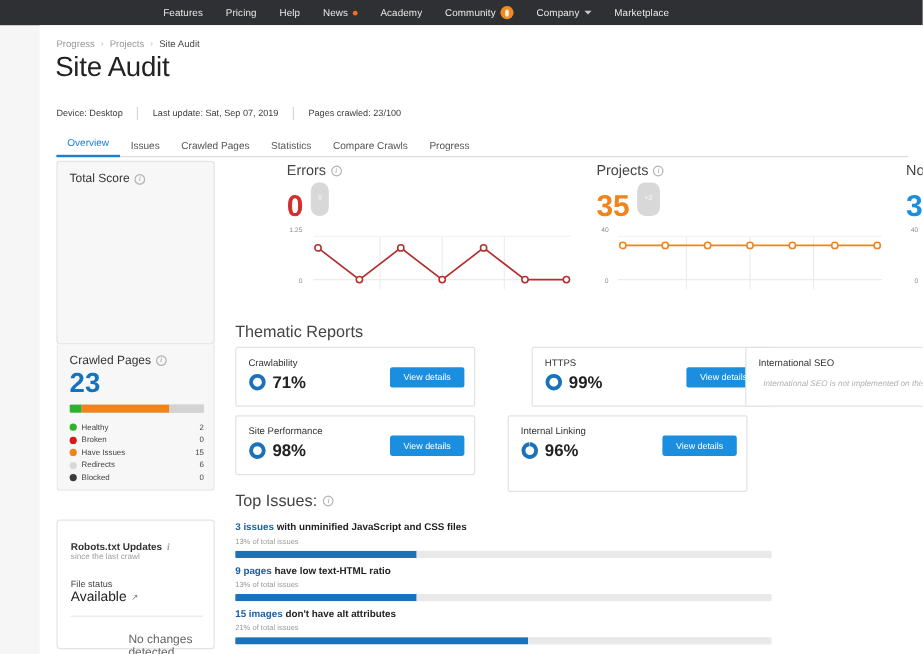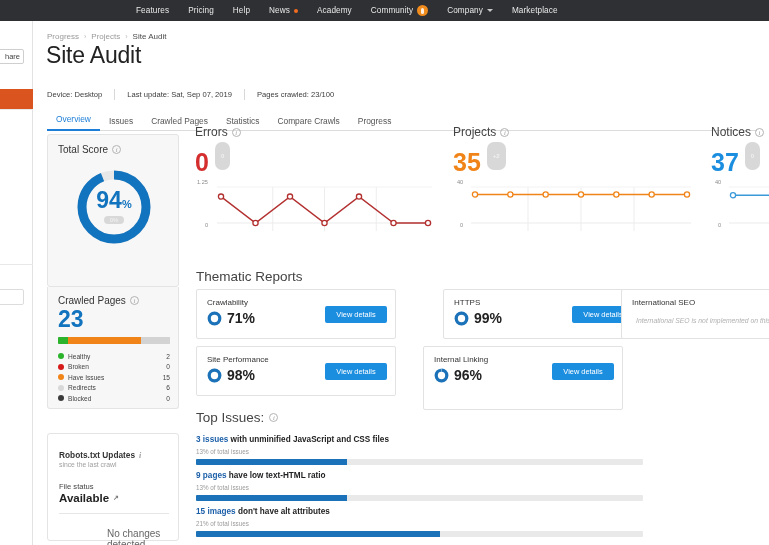--- a/index.html
+++ b/index.html
@@ -156,28 +156,28 @@
 
   .robotsbox{
     position:absolute; left:14px; top:412px; width:132px; height:108px;
     background:#fff; border:1px solid #e4e4e4; border-radius:3px;
   }
   .rb-title{ position:absolute; left:11px; top:16px; font-size:8.3px; font-weight:700; color:#333;
     display:flex; align-items:center; gap:4px;}
   .rb-i{ font-family:"Liberation Serif", serif; font-style:italic; color:#9b9b9b; font-size:8px; }
   .rb-sub{ position:absolute; left:11px; top:27px; font-size:6.8px; color:#a0a0a0; }
   .rb-fs{ position:absolute; left:11px; top:48px; font-size:7.6px; color:#444; }
-  .rb-av{ position:absolute; left:11px; top:58px; font-size:11.5px; font-weight:700; color:#222;
+  .rb-av{ position:absolute; left:11px; top:58px; font-size:11.5px; font-weight:400; color:#222;
     display:flex; align-items:center; gap:4px;}
   .extlink{ font-size:7px; color:#777; }
   .rb-line{ position:absolute; left:11px; top:79px; width:110px; height:1px; background:#e6e6e6; }
   .rb-note{ position:absolute; left:11px; top:94px; font-size:10px; color:#666;padding-left:48px; }
 
   
-  .kpi{ position:absolute; top:104px; height:115px; }
+  .kpi{ position:absolute; top:114px; height:115px;margin-left:44px; }
   .kpi-title{ font-size:12px; color:#444; display:flex; align-items:center; gap:4px; }
   .kpi-num{ font-size:25px; font-weight:700; line-height:26px; margin-top:3px; display:flex; align-items:flex-end; gap:6px;}
   .kpi-pill{
     background:#d8d8d8; color:#f0f0f0; font-size:6px; border-radius:7px;
     padding:1px 6px; margin-bottom:5px;
   }
   .kpi-chart{ position:relative; margin-top:6px; }
   .axlbl{ position:absolute; font-size:5.6px; color:#8c8c8c; }
 
   
@@ -236,29 +236,20 @@
       </a>
     <a href="#">
         <span>Company</span>
         <i class="caret-down"></i>
       </a>
     <a href="#">
         <span>Marketplace</span>
       </a>
   </div>
 
-  <div class="leftgutter">
-    <div class="share-btn">
-        <span>hare</span>
-      </div>
-    <div class="orange-bar"></div>
-    <div class="gutter-line"></div>
-    <div class="gutter-line2"></div>
-    <div class="gutter-box"></div>
-  </div>
 
   <div class="content">
 
     <div class="breadcrumb">
       <a href="#">Progress</a>
       <span class="sep">›</span>
       <a href="#">Projects</a>
       <span class="sep">›</span>
       <span class="cur">Site Audit</span>
     </div>
@@ -279,32 +270,20 @@
       <div class="tab">Crawled Pages</div>
       <div class="tab">Statistics</div>
       <div class="tab">Compare Crawls</div>
       <div class="tab">Progress</div>
     </div>
 
     <div class="scorecard">
       <div class="sc-title">
         <span>Total Score</span>
         <span class="infoicon">i</span>
-      </div>
-      <div class="donutwrap">
-        <svg width="80" height="80" viewBox="0 0 80 80">
-          <circle cx="40" cy="40" r="32" fill="none" stroke="#e8e8e8" stroke-width="9"></circle>
-          <circle id="scoreArc" cx="40" cy="40" r="32" fill="none" stroke="#1273be" stroke-width="9" stroke-linecap="butt" transform="rotate(-90 40 40)" stroke-dasharray="188.99821403996194 12.063715789784816"></circle>
-        </svg>
-        <div class="donut-center">
-          <div class="score-num">
-            <span>94</span><span class="pct">%</span>
-          </div>
-          <div class="score-pill">0%</div>
-        </div>
       </div>
     </div>
 
     <div class="crawledbox">
       <div class="cp-title">
         <span>Crawled Pages</span>
         <span class="infoicon">i</span>
       </div>
       <div class="cp-num">23</div>
       <div class="cp-bar" id="cpBar">

